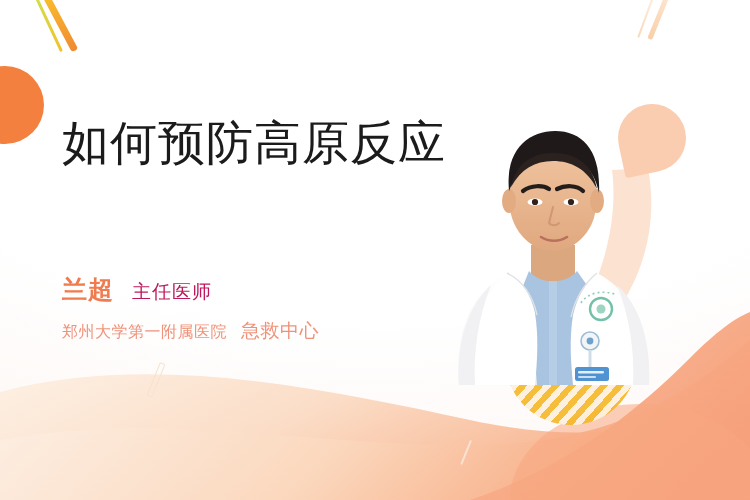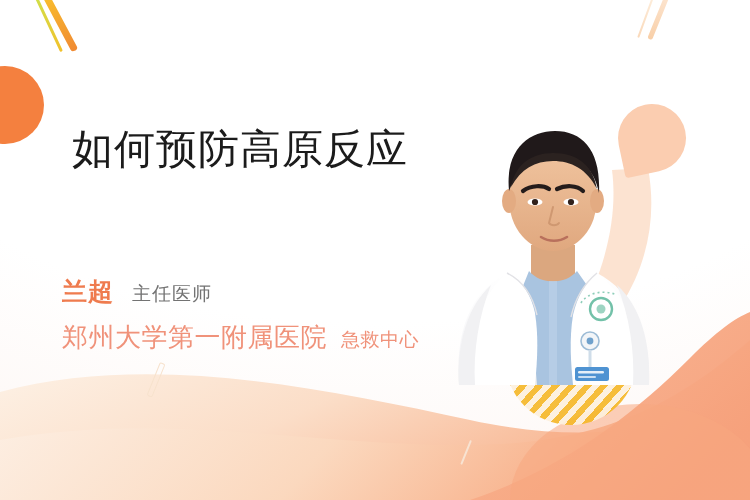--- a/index.html
+++ b/index.html
@@ -123,22 +123,22 @@
   .portrait svg { display: block; }
 
   
   .text-block {
     position: absolute;
     left: 62px;
     top: 114px;
     width: 380px;
   }
   .title {
-    margin: 10px;
-    font-size: 41px;
+    margin: 0;
+    font-size: 47px;
     line-height: 1.25;
     letter-spacing: 1px;
     color: #1b1b1b;
     font-weight: 500;
     white-space: nowrap;
   }
   .meta {
     margin-top: 100px;
   }
   .meta-row {
@@ -148,32 +148,32 @@
   }
   .doctor-name {
     font-size: 25px;
     font-weight: 700;
     color: #ef7b4e;
     letter-spacing: 1px;
   }
   .doctor-title {
     font-size: 19px;
     font-weight: 400;
-    color: #737373;
+    color: #be185d;
     letter-spacing: 1px;
     margin-left: 18px;
   }
   .affiliation-row {
     margin-top: 12px;
     display: flex;
     align-items: baseline;
     white-space: nowrap;
   }
   .hospital {
-    font-size: 26px;
+    font-size: 16px;
     color: #f0927a;
     letter-spacing: .5px;
   }
   .department {
     font-size: 19px;
     color: #f0927a;
     letter-spacing: .5px;
     margin-left: 14px;
   }
 </style>

